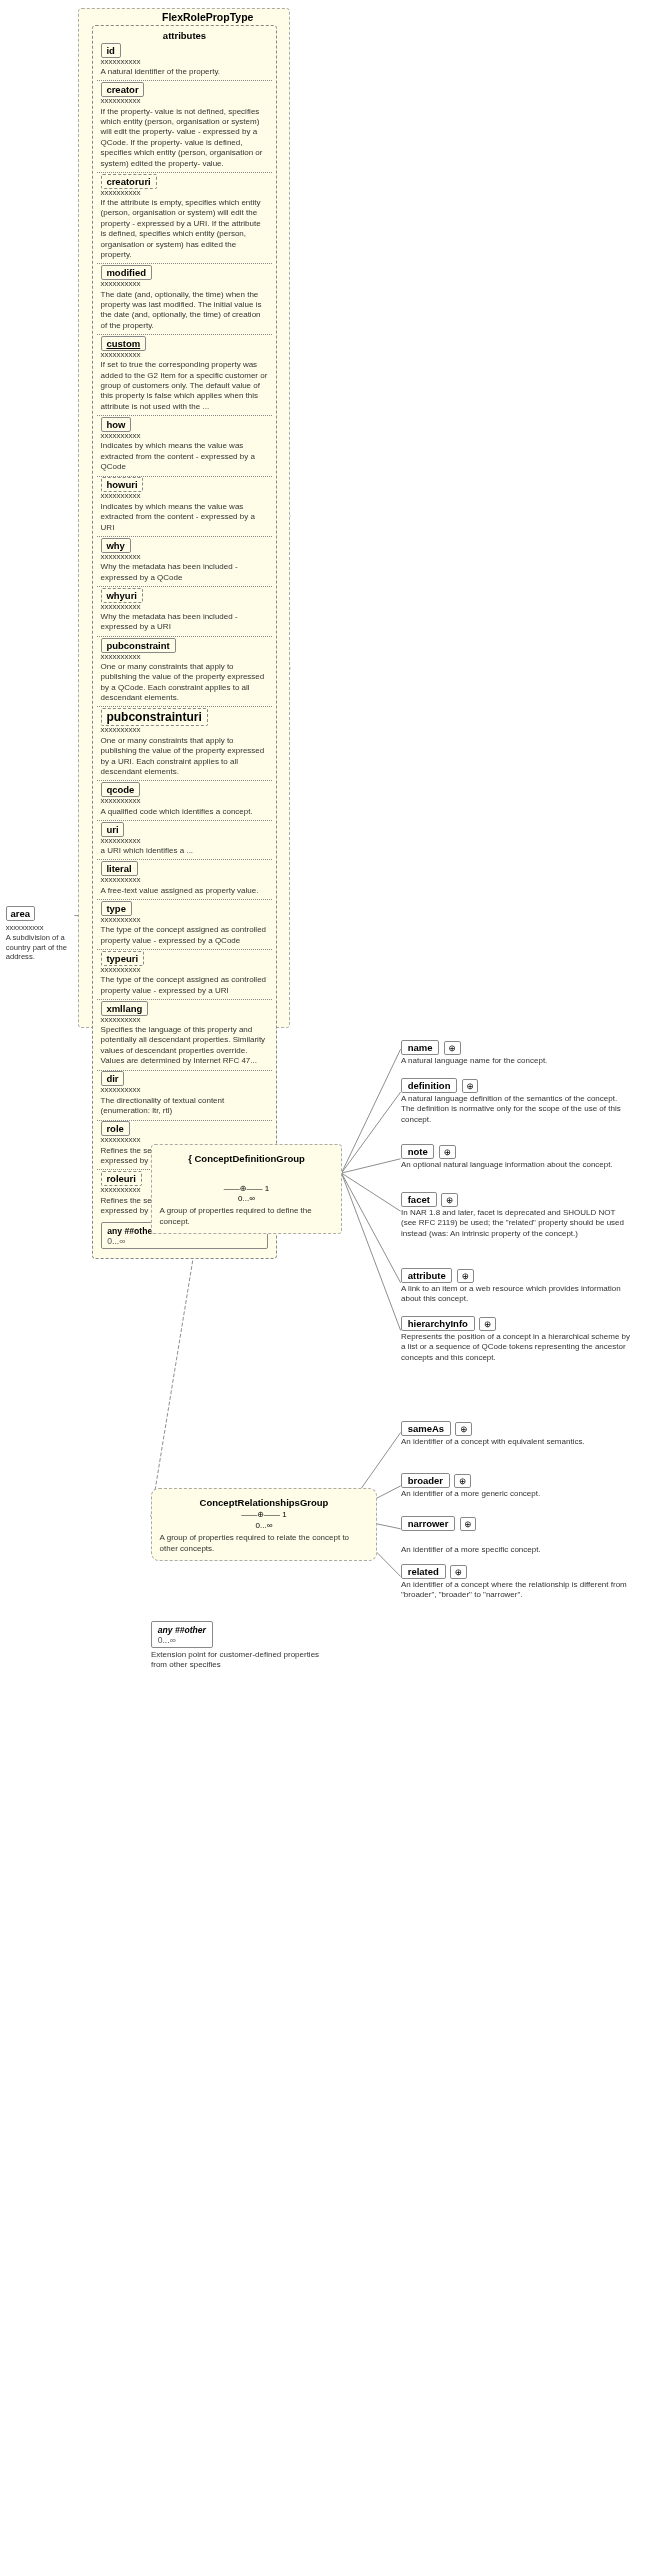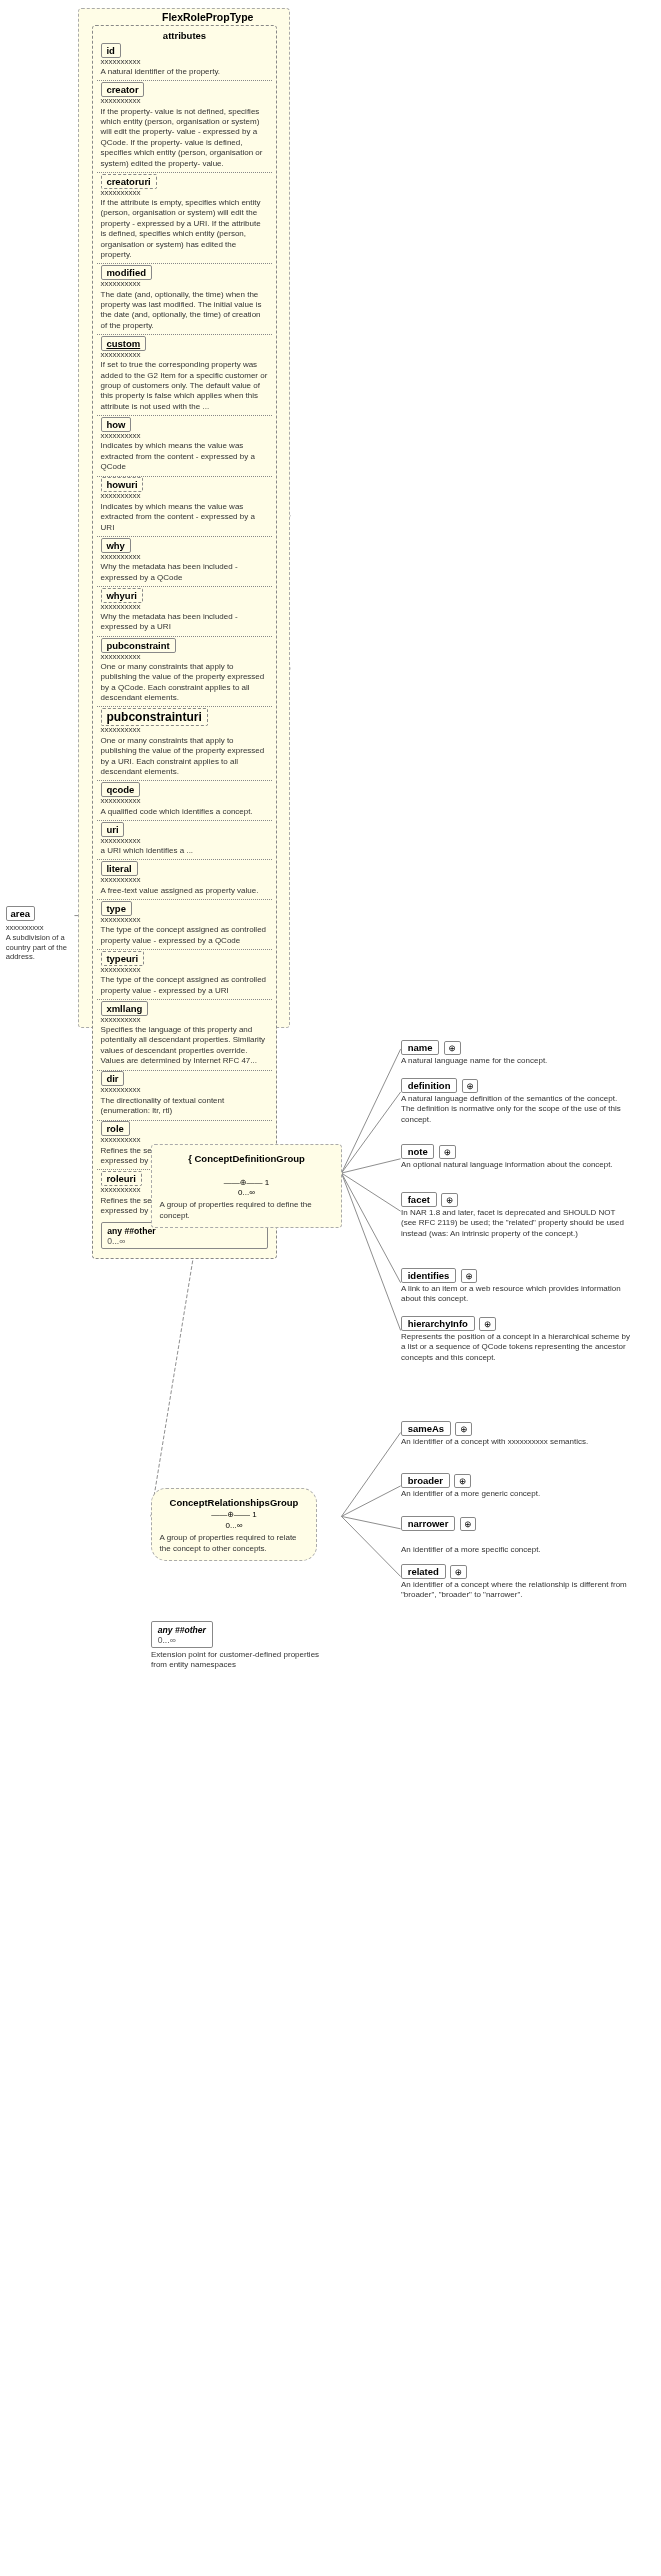--- a/index.html
+++ b/index.html
@@ -213,76 +213,76 @@
     <div style="font-size:8px; color:#333; line-height:1.3; margin-top:1px;">An optional natural language information about the concept.</div>
   </div>
 
   <div style="position:absolute; top:1192px; left:401px; width:229px;">
     <span style="border:1px solid #888; border-radius:1.9px; padding:1px 5.7px; font-size:9.5px; font-weight:bold; background:white; display:inline-block;">facet</span>
     <span style="border:1px solid #888; border-radius:1.9px; padding:1px 3.8px; font-size:8.6px; background:white; display:inline-block; margin-left:1.9px;">⊕</span>
     <div style="font-size:8px; color:#333; line-height:1.3; margin-top:1px;">In NAR 1.8 and later, facet is deprecated and SHOULD NOT (see RFC 2119) be used; the "related" property should be used instead (was: An intrinsic property of the concept.)</div>
   </div>
 
   <div style="position:absolute; top:1268px; left:401px; width:229px;">
-    <span style="border:1px solid #888; border-radius:1.9px; padding:1px 5.7px; font-size:9.5px; font-weight:bold; background:white; display:inline-block;">identifies</span>
+    <span style="border:1px solid #888; border-radius:1.9px; padding:1px 5.7px; font-size:9.5px; font-weight:bold; background:white; display:inline-block;">attribute</span>
     <span style="border:1px solid #888; border-radius:1.9px; padding:1px 3.8px; font-size:8.6px; background:white; display:inline-block; margin-left:1.9px;">⊕</span>
     <div style="font-size:8px; color:#333; line-height:1.3; margin-top:1px;">A link to an item or a web resource which provides information about this concept.</div>
   </div>
 
   <div style="position:absolute; top:1316px; left:401px; width:229px;">
     <span style="border:1px solid #888; border-radius:1.9px; padding:1px 5.7px; font-size:9.5px; font-weight:bold; background:white; display:inline-block;">hierarchyInfo</span>
     <span style="border:1px solid #888; border-radius:1.9px; padding:1px 3.8px; font-size:8.6px; background:white; display:inline-block; margin-left:1.9px;">⊕</span>
     <div style="font-size:8px; color:#333; line-height:1.3; margin-top:1px;">Represents the position of a concept in a hierarchical scheme by a list or a sequence of QCode tokens representing the ancestor concepts and this concept.</div>
   </div>
 
   <div style="position:absolute; top:1144px; left:151px; width:191px; background:#fffde7; border:1.4px dashed #aaa; border-radius:3.8px; padding:7.6px 7.6px 5.7px 7.6px; z-index:3;">
-    <div style="font-weight:bold; font-size:9.5px; text-align:center; margin-bottom:14px;">{ ConceptDefinitionGroup</div>
+    <div style="font-weight:bold; font-size:9.5px; text-align:center; margin-bottom:20px;">{ ConceptDefinitionGroup</div>
 
     <div style="font-size:8px; text-align:center; margin-bottom:1.9px;">——⊕—— 1</div>
     <div style="font-size:8px; text-align:center; margin-bottom:2.9px;">0...∞</div>
     <div style="font-size:8px; color:#333; line-height:1.3;">A group of properties required to define the concept.</div>
   </div>
 
   <div style="position:absolute; top:1421px; left:401px; width:229px;">
     <span style="border:1px solid #888; border-radius:1.9px; padding:1px 5.7px; font-size:9.5px; font-weight:bold; background:white; display:inline-block;">sameAs</span>
     <span style="border:1px solid #888; border-radius:1.9px; padding:1px 3.8px; font-size:8.6px; background:white; display:inline-block; margin-left:1.9px;">⊕</span>
-    <div style="font-size:8px; color:#333; line-height:1.3; margin-top:1px;">An identifier of a concept with xxxxxxxxxx semantics.</div>
+    <div style="font-size:8px; color:#333; line-height:1.3; margin-top:1px;">An identifier of a concept with equivalent semantics.</div>
   </div>
 
   <div style="position:absolute; top:1473px; left:401px; width:229px;">
     <span style="border:1px solid #888; border-radius:1.9px; padding:1px 5.7px; font-size:9.5px; font-weight:bold; background:white; display:inline-block;">broader</span>
     <span style="border:1px solid #888; border-radius:1.9px; padding:1px 3.8px; font-size:8.6px; background:white; display:inline-block; margin-left:1.9px;">⊕</span>
     <div style="font-size:8px; color:#333; line-height:1.3; margin-top:1px;">An identifier of a more generic concept.</div>
   </div>
 
   <div style="position:absolute; top:1516px; left:401px; width:229px;">
     <span style="border:1px solid #888; border-radius:1.9px; padding:1px 5.7px; font-size:9.5px; font-weight:bold; background:white; display:inline-block;">narrower</span>
     <span style="border:1px solid #888; border-radius:1.9px; padding:1px 3.8px; font-size:8.6px; background:white; display:inline-block; margin-left:1.9px;">⊕</span>
     <div style="font-size:8px; color:#333; line-height:1.3; margin-top:14px;">An identifier of a more specific concept.</div>
   </div>
 
   <div style="position:absolute; top:1564px; left:401px; width:229px;">
     <span style="border:1px solid #888; border-radius:1.9px; padding:1px 5.7px; font-size:9.5px; font-weight:bold; background:white; display:inline-block;">related</span>
     <span style="border:1px solid #888; border-radius:1.9px; padding:1px 3.8px; font-size:8.6px; background:white; display:inline-block; margin-left:1.9px;">⊕</span>
     <div style="font-size:8px; color:#333; line-height:1.3; margin-top:1px;">An identifier of a concept where the relationship is different from "broader", "broader" to "narrower".</div>
   </div>
 
-  <div style="position:absolute; top:1488px; left:151px; width:166px; background:#fffde7; border:1.4px dashed #aaa; border-radius:15px; padding:7.6px 7.6px 5.7px 7.6px; z-index:3;">
+  <div style="position:absolute; top:1488px; left:151px; width:226px; background:#fffde7; border:1.4px dashed #aaa; border-radius:8px; padding:7.6px 7.6px 5.7px 7.6px; z-index:3;">
     <div style="font-weight:bold; font-size:9.5px; text-align:center; margin-bottom:2.9px;">ConceptRelationshipsGroup</div>
     <div style="font-size:8px; text-align:center; margin-bottom:1.9px;">——⊕—— 1</div>
     <div style="font-size:8px; text-align:center; margin-bottom:2.9px;">0...∞</div>
     <div style="font-size:8px; color:#333; line-height:1.3;">A group of properties required to relate the concept to other concepts.</div>
   </div>
 
   <div style="position:absolute; top:1621px; left:151px; width:172px;">
     <div style="border:1px solid #888; border-radius:1.9px; padding:1.9px 5.7px; display:inline-block;">
       <span style="font-weight:bold; font-size:8.6px; font-style:italic;">any ##other</span>
       <div style="font-size:8.6px; color:#555;">0...∞</div>
     </div>
-    <div style="font-size:8px; color:#333; line-height:1.3; margin-top:1.9px;">Extension point for customer-defined properties from entity namespaces</div>
+    <div style="font-size:8px; color:#333; line-height:1.3; margin-top:1.9px;">Extension point for customer-defined properties from other specifies</div>
   </div>
 
   <svg class="connector-svg" xmlns="http://www.w3.org/2000/svg" viewBox="0 0 694 2701" width="662" height="2576">
 
     <line x1="304" y1="540" x2="158" y2="1230" stroke="#888" stroke-width="1" stroke-dasharray="4,2"></line>
 
     <line x1="358" y1="1230" x2="420" y2="1100" stroke="#888" stroke-width="1"></line>
     <line x1="358" y1="1230" x2="420" y2="1145" stroke="#888" stroke-width="1"></line>
     <line x1="358" y1="1230" x2="420" y2="1215" stroke="#888" stroke-width="1"></line>
     <line x1="358" y1="1230" x2="420" y2="1270" stroke="#888" stroke-width="1"></line>

